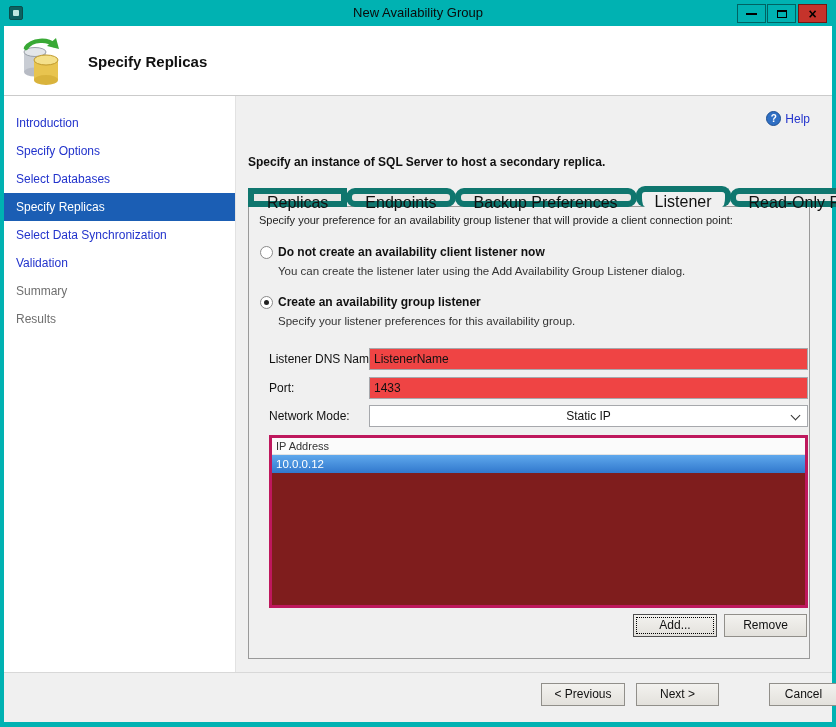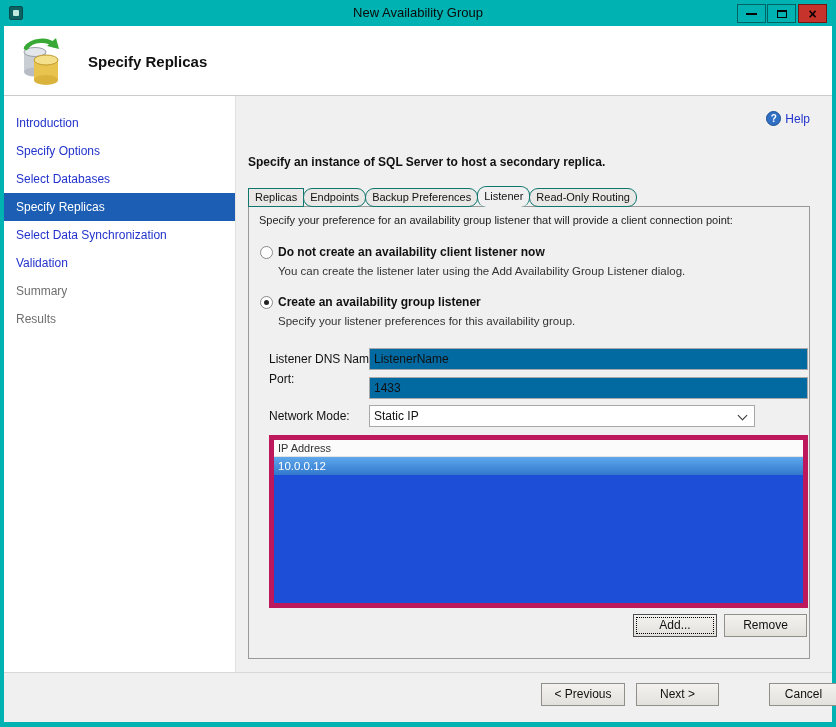--- a/index.html
+++ b/index.html
@@ -35,38 +35,38 @@
   .s-active{background:#1b5eb4;color:#fff;}
   .s-disabled{color:#6f6f6f;}
 
   
   .help-link{position:absolute;right:22px;top:15px;display:flex;align-items:center;gap:4px;cursor:pointer;}
   .help-icon{width:15px;height:15px;border-radius:50%;background:#2f6fc4;color:#fff;font-size:10px;font-weight:bold;display:flex;align-items:center;justify-content:center;border:1px solid #1d4f92;}
   .help-text{font-size:12px;color:#2233cc;}
   .instruction{position:absolute;left:12px;top:59px;font-size:12px;font-weight:bold;color:#111;white-space:nowrap;text-align:right;}
 
   .tabstrip{position:absolute;left:12px;top:90px;height:21px;display:flex;align-items:flex-end;z-index:5;}
-  .tab{height:19px;line-height:17px;padding:0 6px;background:#e9e8e6;border:1px solid #0f766e;font-size:11px;color:#111;white-space:nowrap;cursor:pointer;}
+  .tab{height:19px;line-height:17px;padding:0 13px;background:#e9e8e6;border:6px solid #0f766e;font-size:16px;color:#111;white-space:nowrap;cursor:pointer;}
   .tab + .tab{margin-left:-1px;border-radius:9px;}
   .tab.active{height:21px;line-height:19px;background:#f0f0f0;border-bottom:none;position:relative;z-index:6;}
 
   .panel{position:absolute;left:12px;top:110px;width:562px;height:453px;border:1px solid #999;background:#f0f0f0;}
   .panel-intro{position:absolute;left:10px;top:7px;font-size:11px;color:#222;white-space:nowrap;}
 
   .radio{position:absolute;width:13px;height:13px;border:1px solid #8a8a8a;border-radius:50%;background:#fff;cursor:pointer;}
   .radio.selected::after{content:"";position:absolute;left:3px;top:3px;width:5px;height:5px;border-radius:50%;background:#222;}
   .radio-label{position:absolute;font-size:12px;font-weight:bold;color:#111;white-space:nowrap;cursor:pointer;}
   .radio-desc{position:absolute;font-size:11.5px;color:#333;white-space:nowrap;}
 
   .field-label{position:absolute;left:20px;height:22px;line-height:22px;font-size:12px;color:#111;white-space:nowrap;}
-  .textbox{position:absolute;left:120px;width:439px;height:22px;border:1px solid #a6a8ac;background:#0369a1;font-family:"Liberation Sans",sans-serif;font-size:12px;color:#111;padding:0 4px;}
-  .combo{position:absolute;left:120px;width:386px;height:22px;border:1px solid #a6a8ac;background:#fff;font-size:12px;color:#111;line-height:20px;padding:0 4px;cursor:pointer;}
+  .textbox{position:absolute;left:120px;width:439px;height:22px;border:1px solid #a6a8ac;background:#ef4444;font-family:"Liberation Sans",sans-serif;font-size:12px;color:#111;padding:0 4px;}
+  .combo{position:absolute;left:120px;width:439px;height:22px;border:1px solid #a6a8ac;background:#fff;font-size:12px;color:#111;line-height:20px;padding:0 4px;cursor:pointer;text-align:center;}
   .combo-arrow{position:absolute;right:8px;top:6px;width:7px;height:7px;border-right:1.5px solid #333;border-bottom:1.5px solid #333;transform:rotate(45deg);}
 
-  .ip-list{position:absolute;left:20px;top:228px;width:539px;height:173px;background:#1d4ed8;border:5px solid #be185d;overflow:hidden;}
+  .ip-list{position:absolute;left:20px;top:228px;width:539px;height:173px;background:#7f1d1d;border:3px solid #be185d;overflow:hidden;}
   .ip-header{height:17px;line-height:16px;padding-left:4px;font-size:11px;color:#333;background:#fbfbfb;border-bottom:1px solid #e3e3e3;}
   .ip-row{height:18px;line-height:18px;padding-left:4px;font-size:11.5px;color:#111;cursor:pointer;}
   .ip-row.selected{background:linear-gradient(#5fa8ec,#3178cd);color:#fff;}
 
   .btn{position:absolute;height:23px;background:linear-gradient(#f3f2ef,#e3e1dc);border:1px solid #918f8a;font-family:"Liberation Sans",sans-serif;font-size:12px;color:#111;text-align:center;line-height:21px;cursor:pointer;}
   .btn.focused{border-color:#4f4f4f;outline:1px dotted #000;outline-offset:-4px;}
   .btn-add{left:384px;top:407px;width:84px;}
   .btn-remove{left:475px;top:407px;width:83px;}
   .btn-prev{left:537px;top:10px;width:84px;}
   .btn-next{left:632px;top:10px;width:83px;}
@@ -143,21 +143,21 @@
       <div class="radio-label" style="left:29px;top:38px;">Do not create an availability client listener now</div>
       <div class="radio-desc" style="left:29px;top:58px;">You can create the listener later using the Add Availability Group Listener dialog.</div>
 
       <div class="radio selected" style="left:11px;top:89px;"></div>
       <div class="radio-label" style="left:29px;top:88px;">Create an availability group listener</div>
       <div class="radio-desc" style="left:29px;top:108px;">Specify your listener preferences for this availability group.</div>
 
       <div class="field-label" style="top:141px;">Listener DNS Name:</div>
       <input class="textbox" style="top: 141px;" value="ListenerName">
 
-      <div class="field-label" style="top:161px;">Port:</div>
+      <div class="field-label" style="top:170px;">Port:</div>
       <input class="textbox" style="top: 170px;" value="1433">
 
       <div class="field-label" style="top:198px;">Network Mode:</div>
       <div class="combo" style="top:198px;">
         <span>Static IP</span>
         <span class="combo-arrow"></span>
       </div>
 
       <div class="ip-list">
         <div class="ip-header">IP Address</div>

